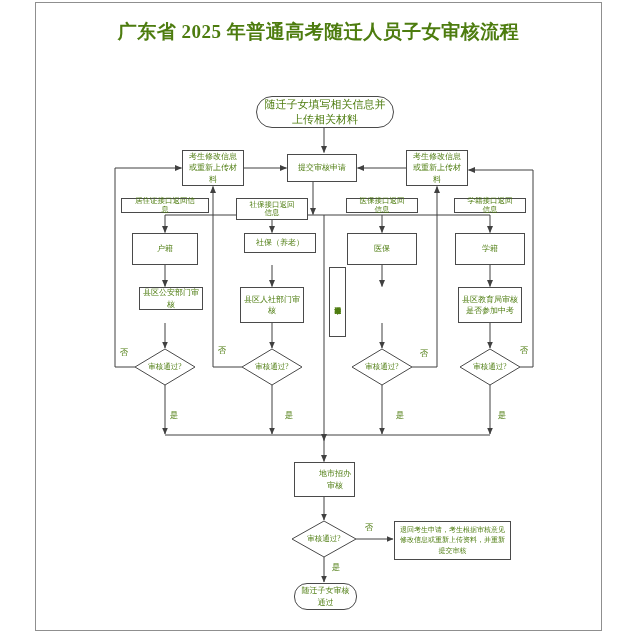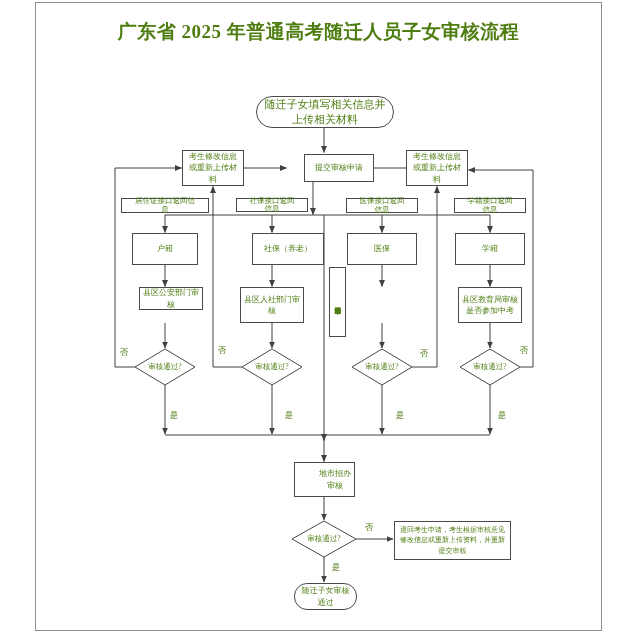--- a/index.html
+++ b/index.html
@@ -87,33 +87,33 @@
       <polygon points="135,367 165,349 195,367 165,385"></polygon>
       <polygon points="242,367 272,349 302,367 272,385"></polygon>
       <polygon points="352,367 382,349 412,367 382,385"></polygon>
       <polygon points="460,367 490,349 520,367 490,385"></polygon>
       <polygon points="292,539 324,521 356,539 324,557"></polygon>
     </g>
   </svg>
 
   <div class="node stadium" style="left:256px;top:96px;width:138px;height:32px;">随迁子女填写相关信息并上传相关材料</div>
 
-  <div class="node" style="left:304px;top:154px;width:70px;height:28px;">提交审核申请</div>
+  <div class="node" style="left:287px;top:154px;width:70px;height:28px;">提交审核申请</div>
 
   <div class="node" style="left:182px;top:150px;width:62px;height:36px;">考生修改信息或重新上传材料</div>
 
   <div class="node" style="left:406px;top:150px;width:62px;height:36px;">考生修改信息或重新上传材料</div>
 
   <div class="node apilabel" style="left:121px;top:198px;width:88px;height:15px;">居住证接口返回信息</div>
-  <div class="node apilabel" style="left:236px;top:198px;width:72px;height:14px;">社保接口返回信息</div>
+  <div class="node apilabel" style="left:236px;top:198px;width:72px;height:22px;">社保接口返回信息</div>
   <div class="node apilabel" style="left:346px;top:198px;width:72px;height:15px;">医保接口返回信息</div>
   <div class="node apilabel" style="left:454px;top:198px;width:72px;height:15px;">学籍接口返回信息</div>
 
   <div class="node" style="left:132px;top:233px;width:66px;height:32px;">户籍</div>
-  <div class="node" style="left:252px;top:233px;width:72px;height:32px;">社保（养老）</div>
+  <div class="node" style="left:244px;top:233px;width:72px;height:20px;">社保（养老）</div>
   <div class="node" style="left:347px;top:233px;width:70px;height:32px;">医保</div>
   <div class="node" style="left:455px;top:233px;width:70px;height:32px;">学籍</div>
 
   <div class="node" style="left:139px;top:287px;width:64px;height:23px;">县区公安部门审核</div>
   <div class="node" style="left:240px;top:287px;width:64px;height:36px;">县区人社部门审核</div>
   <div class="node" style="left:458px;top:287px;width:64px;height:36px;">县区教育局审核是否参加中考</div>
 
   <div class="dtext" style="left:137px;top:360px;width:56px;height:14px;">审核通过?</div>
   <div class="dtext" style="left:244px;top:360px;width:56px;height:14px;">审核通过?</div>
   <div class="dtext" style="left:354px;top:360px;width:56px;height:14px;">审核通过?</div>

